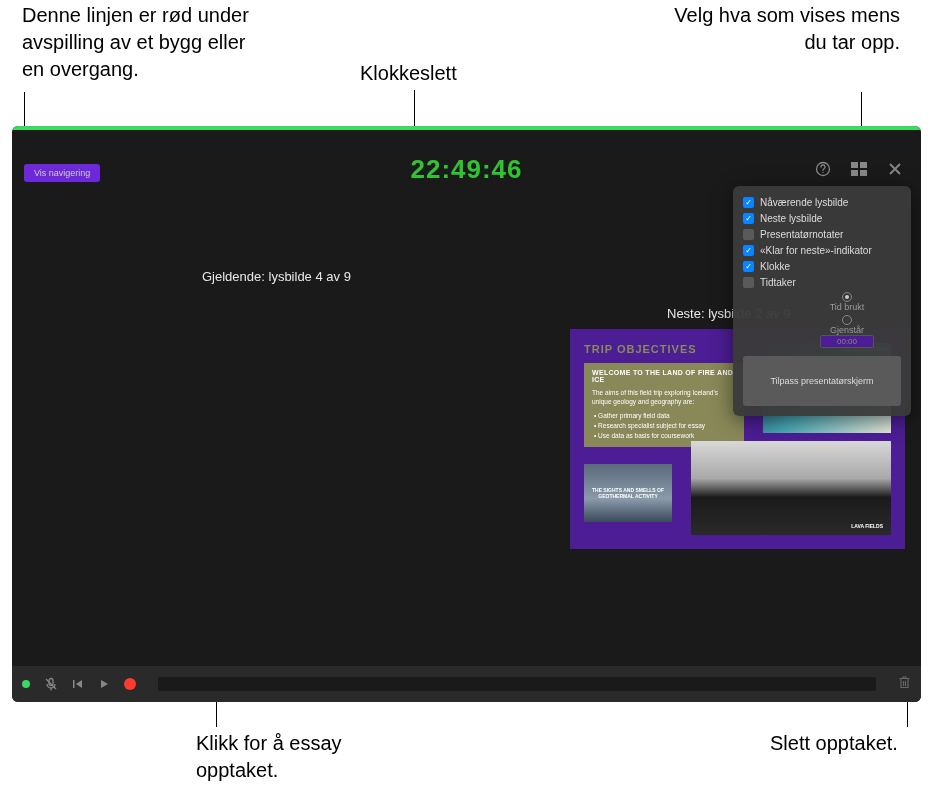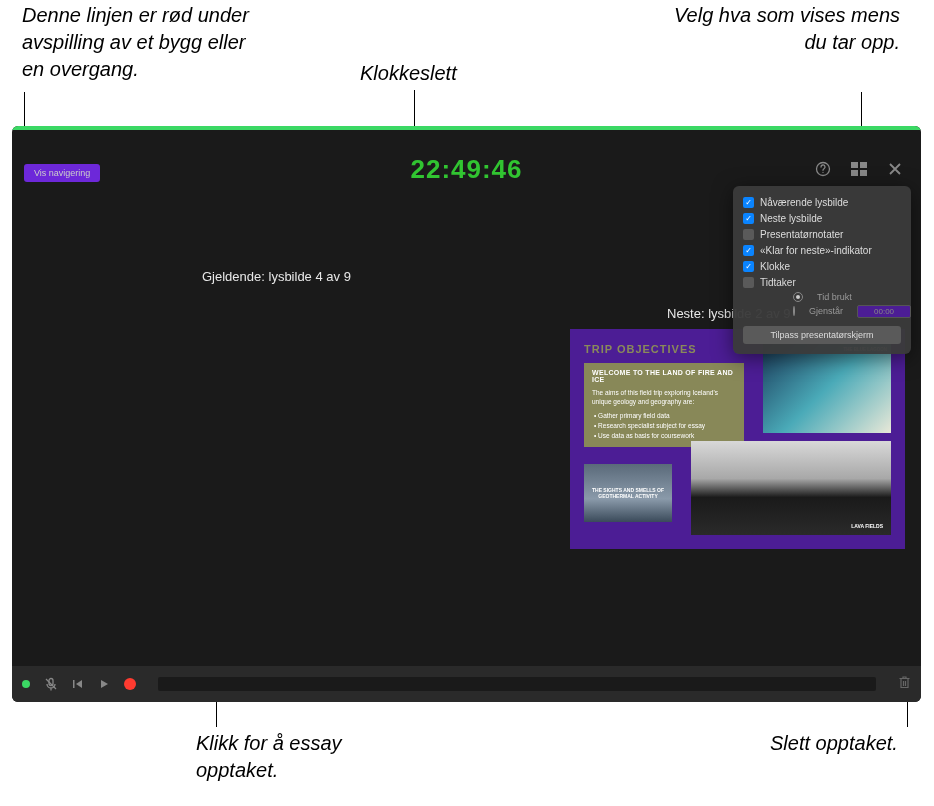--- a/index.html
+++ b/index.html
@@ -9,21 +9,20 @@
     width: 934px;
     height: 806px;
     position: relative;
     overflow: hidden;
   }
   .callout {
     position: absolute;
     font-size: 20px;
     line-height: 1.35;
     color: #000;
-    font-style: italic;
   }
   .callout-line {
     position: absolute;
     background: #000;
   }
   .app-window {
     position: absolute;
     top: 126px;
     left: 12px;
     width: 909px;
@@ -289,39 +288,40 @@
     position: absolute;
     top: 2px; left: 2px;
     width: 4px; height: 4px;
     background: #ccc;
     border-radius: 50%;
   }
   .opt-sub {
     margin-left: 50px;
     display: flex;
     align-items: center;
-    gap: 14px;
+    gap: 0;
     padding: 1.5px 0;
     font-size: 9px;
     color: #999;
+    flex-direction: column;
   }
   .time-badge {
     background: #4c1d95;
     padding: 1px 16px;
     border-radius: 2px;
     font-size: 8px;
     color: #888;
     border: 0.5px solid #555;
   }
   .customize-btn {
     width: 100%;
     background: #5a5a5a;
     color: #ddd;
     border: none;
-    padding: 4px;
+    padding: 20px;
     font-size: 9px;
     border-radius: 3px;
     margin-top: 7px;
     cursor: pointer;
   }
   .bottom-bar {
     position: absolute;
     bottom: 0;
     left: 0;
     right: 0;

